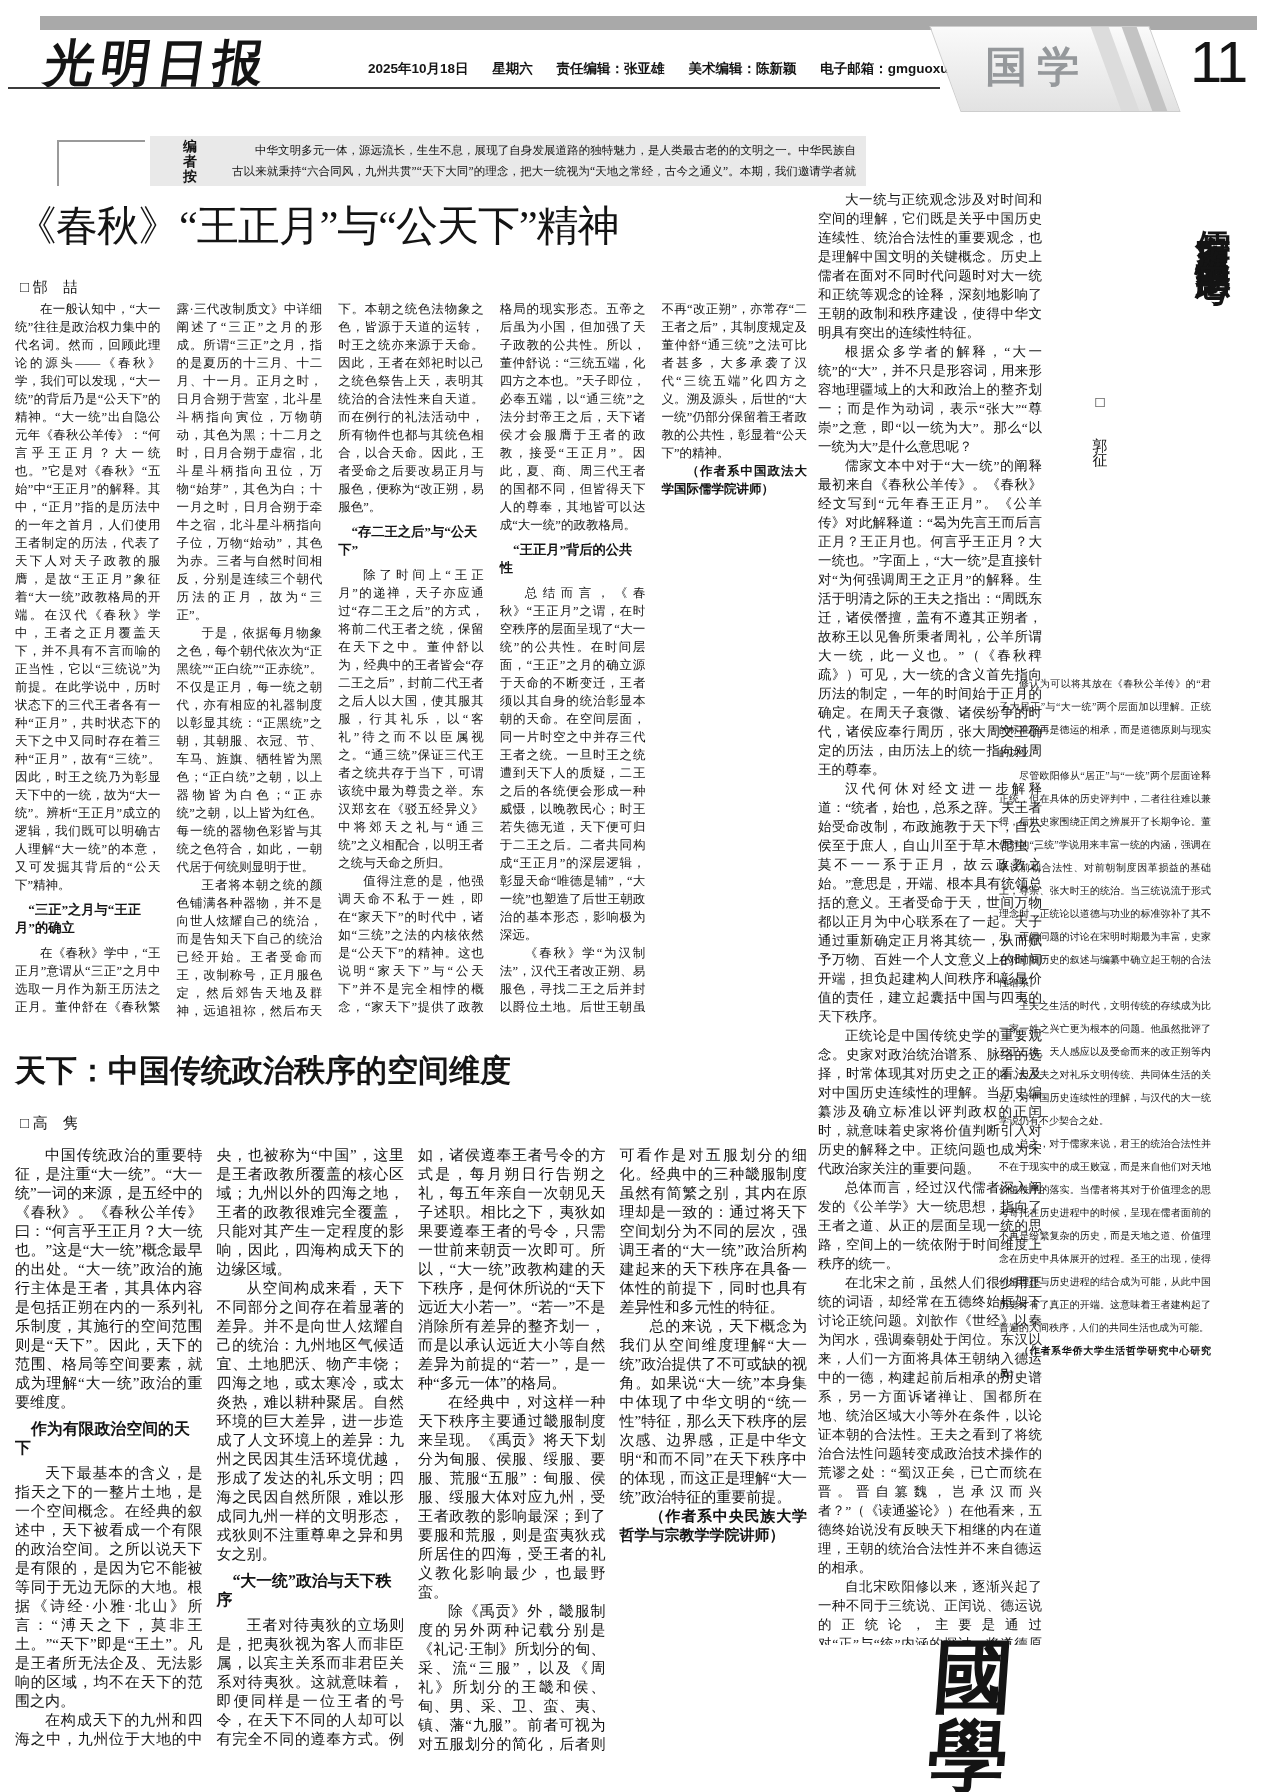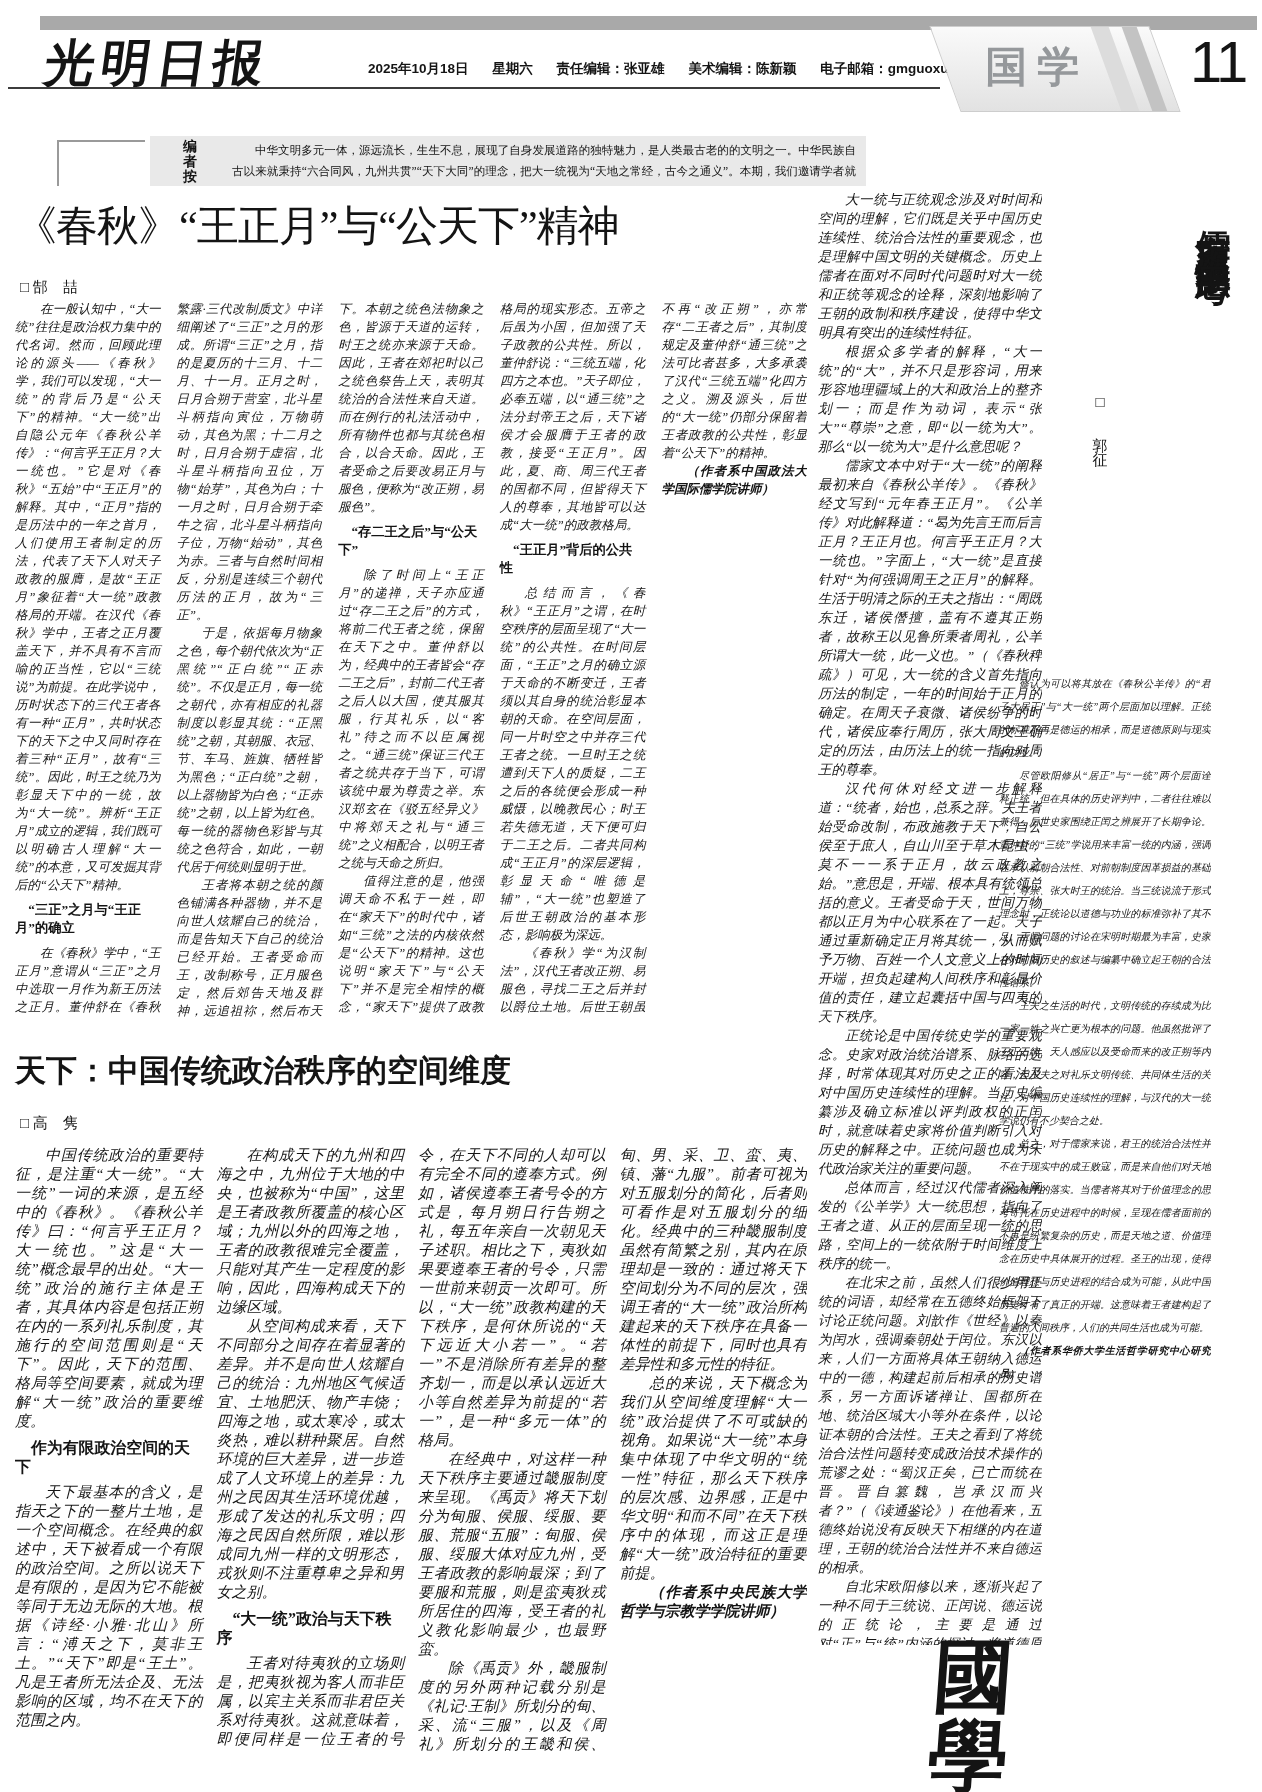--- a/index.html
+++ b/index.html
@@ -34,21 +34,21 @@
   .a1-head{position:absolute;left:15px;top:198px;width:660px;font-size:42px;font-weight:400;
            letter-spacing:-1px;white-space:nowrap;}
   .a1-by{position:absolute;left:20px;top:278px;font-size:15px;}
   .a1-body{position:absolute;left:15px;top:300px;width:792px;height:732px;overflow:hidden;
            column-count:5;column-gap:16px;column-fill:auto;font-size:12.5px;line-height:18px;}
   .a2-head{position:absolute;left:15px;top:1050px;width:660px;font-size:31px;font-weight:900;
            white-space:nowrap;}
   .a2-by{position:absolute;left:20px;top:1114px;font-size:15px;}
   .a2-body{position:absolute;left:15px;top:1146px;width:792px;height:620px;overflow:hidden;
            column-count:4;column-gap:14px;column-fill:auto;font-size:15px;line-height:19px;}
-  .col p,.a1-body p,.a2-body p{margin:0;text-indent:2em;text-align:justify;font-style:italic;}
+  .col p,.a1-body p,.a2-body p{margin:0;text-indent:2em;text-align:justify;}
   .a1-body h3,.a2-body h3,.col h3{margin:7px 0;font-size:1.06em;text-indent:1em;font-weight:bold;}
   .attr{font-weight:bold;}
   
   .a3-col1{position:absolute;left:818px;top:190px;width:224px;height:1455px;overflow:hidden;
            font-size:13.5px;line-height:19px;}
   .a3-col2{position:absolute;left:999px;top:672px;width:212px;height:1108px;overflow:hidden;
            font-size:10px;line-height:23px;}
   .a3-headbox{position:absolute;left:1048px;top:196px;width:212px;height:470px;}
   .a3-vtitle{position:absolute;right:28px;top:6px;writing-mode:vertical-rl;
              font-size:35px;font-weight:900;letter-spacing:4px;line-height:1.15;}

